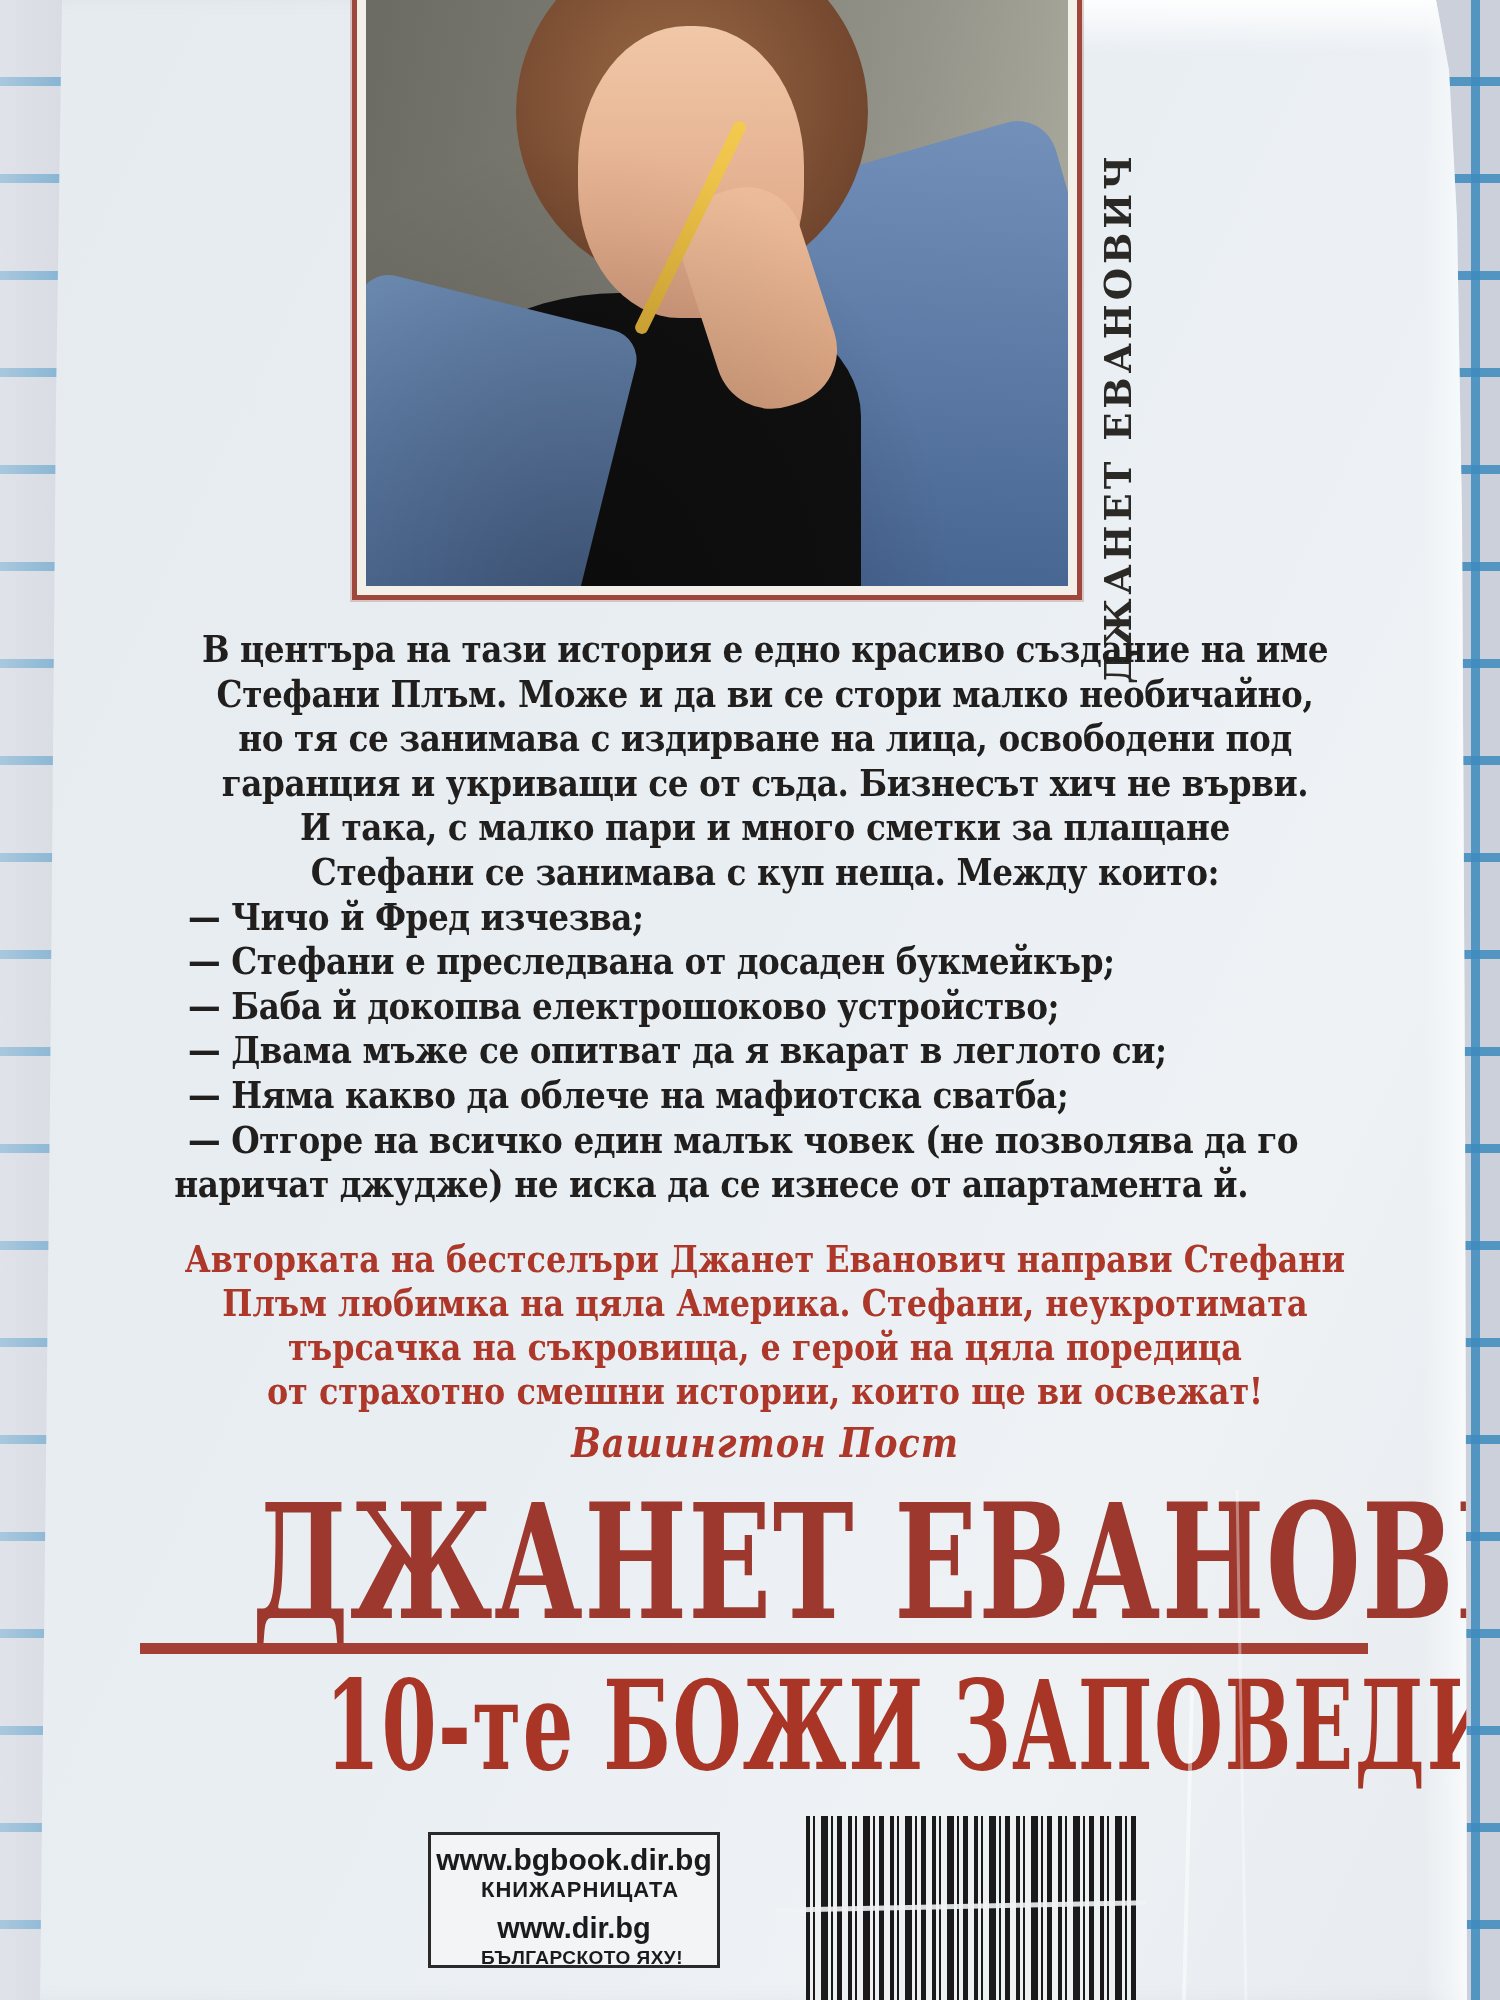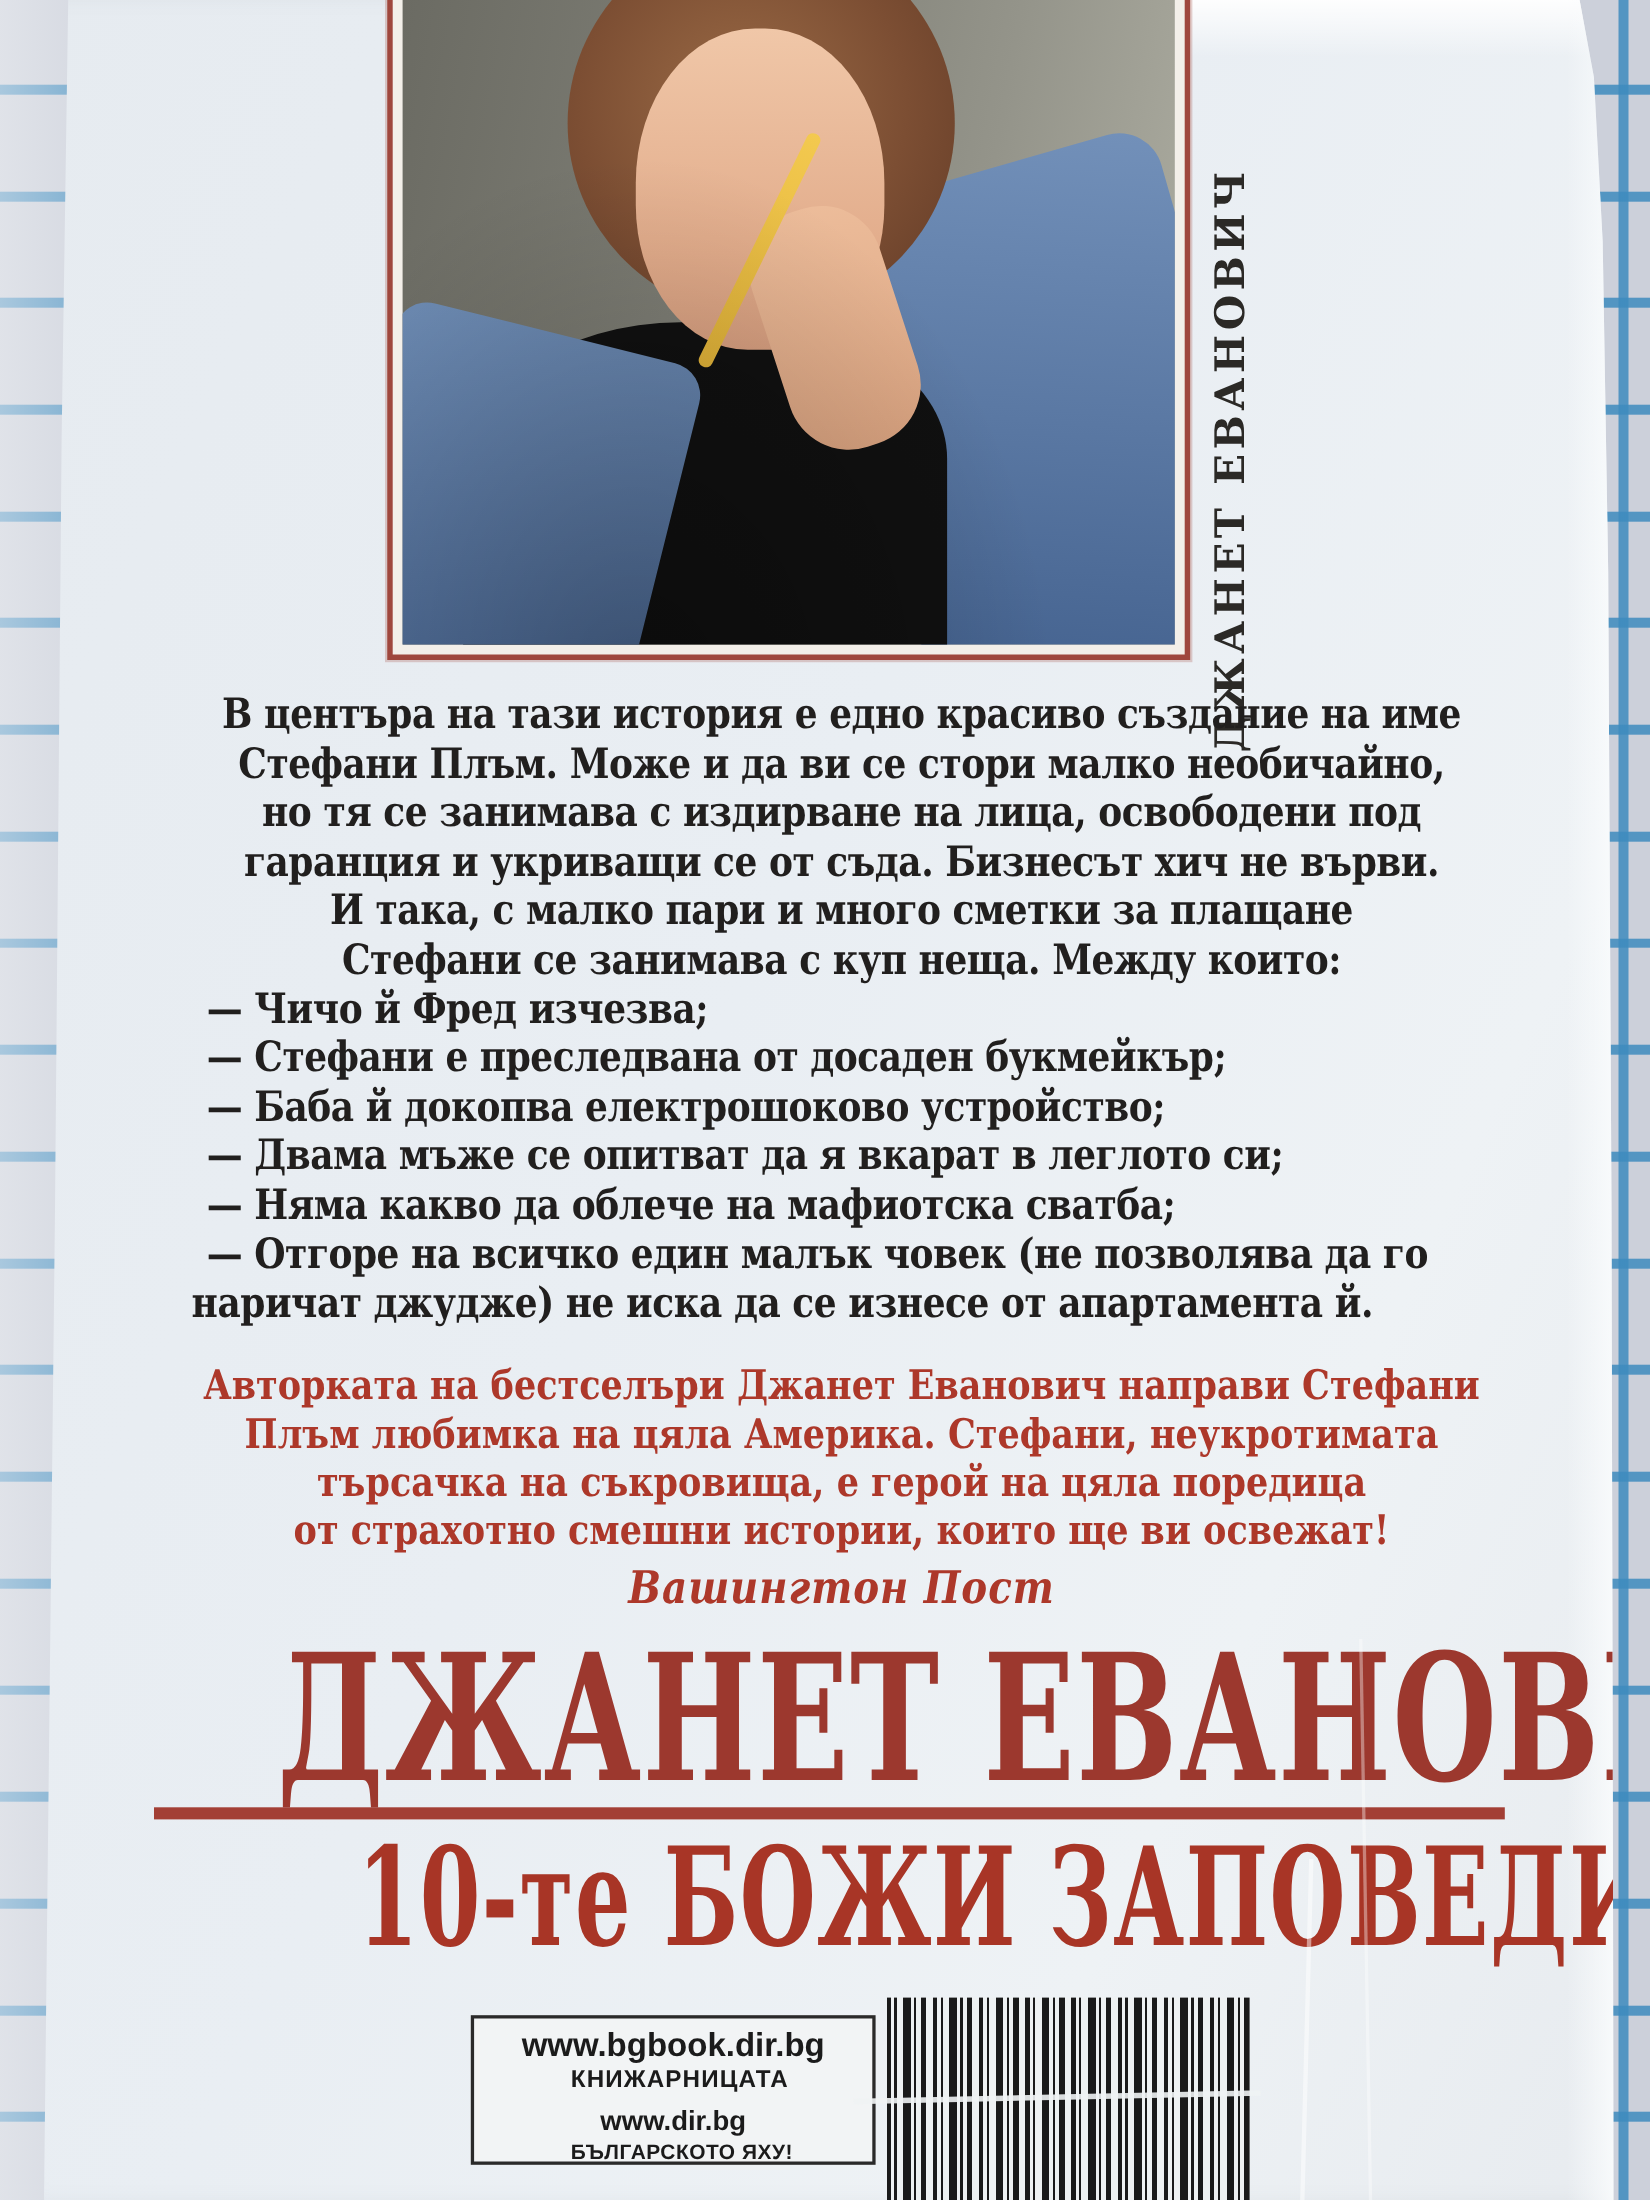--- a/index.html
+++ b/index.html
@@ -74,27 +74,27 @@
   
   .author-title{position:absolute;left:12px;top:1482px;width:1500px;text-align:center;
     font-weight:bold;font-size:160px;line-height:1;color:#9c382e;
     transform:scaleX(.68);transform-origin:50% 0;white-space:nowrap;letter-spacing:2px;}
   .rule{position:absolute;left:140px;top:1643px;width:1228px;height:11px;background:#a33f35;}
   .book-title{position:absolute;left:55px;top:1664px;width:1500px;text-align:center;
     font-weight:bold;font-size:124px;line-height:1;color:#a83526;
     transform:scaleX(.64);transform-origin:50% 0;white-space:nowrap;letter-spacing:2px;}
 
   
-  .pubbox{position:absolute;left:428px;top:1832px;width:368px;height:136px;
+  .pubbox{position:absolute;left:428px;top:1832px;width:292px;height:136px;
     box-sizing:border-box;border:3px solid #2a2a2a;background:#f2f4f5;
     font-family:"Liberation Sans", sans-serif;font-weight:bold;color:#1b1b1b;
     text-align:center;overflow:hidden;}
   .pub1{margin-top:8px;font-size:30px;line-height:34px;}
   .pub2{font-size:22px;line-height:26px;letter-spacing:1px;padding-left:12px;}
-  .pub3{margin-top:10px;font-size:25px;line-height:31px;}
+  .pub3{margin-top:10px;font-size:29px;line-height:31px;}
   .pub4{font-size:19px;line-height:27px;letter-spacing:.5px;margin-left:16px;}
 
   .barcode{position:absolute;left:806px;top:1816px;width:330px;height:184px;
     background:repeating-linear-gradient(90deg,
       #1a1a1a 0 4px, #eef1f2 4px 7px,
       #1a1a1a 7px 9px, #eef1f2 9px 15px,
       #1a1a1a 15px 22px, #eef1f2 22px 25px,
       #1a1a1a 25px 27px, #eef1f2 27px 31px,
       #1a1a1a 31px 36px, #eef1f2 36px 42px);}
   .barcode .bc-crease{position:absolute;left:-30px;right:-10px;top:88px;height:5px;

